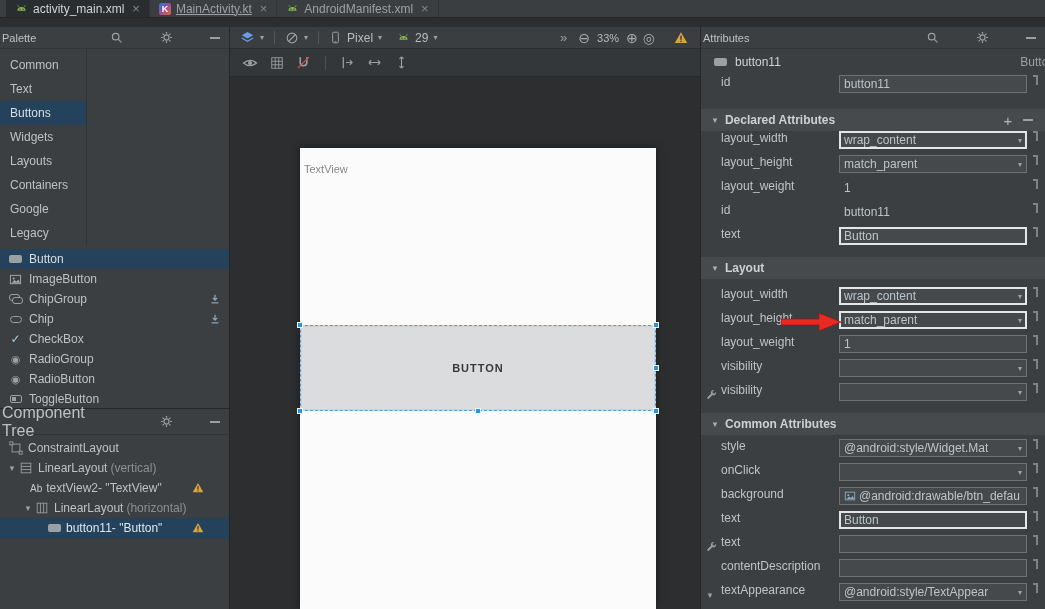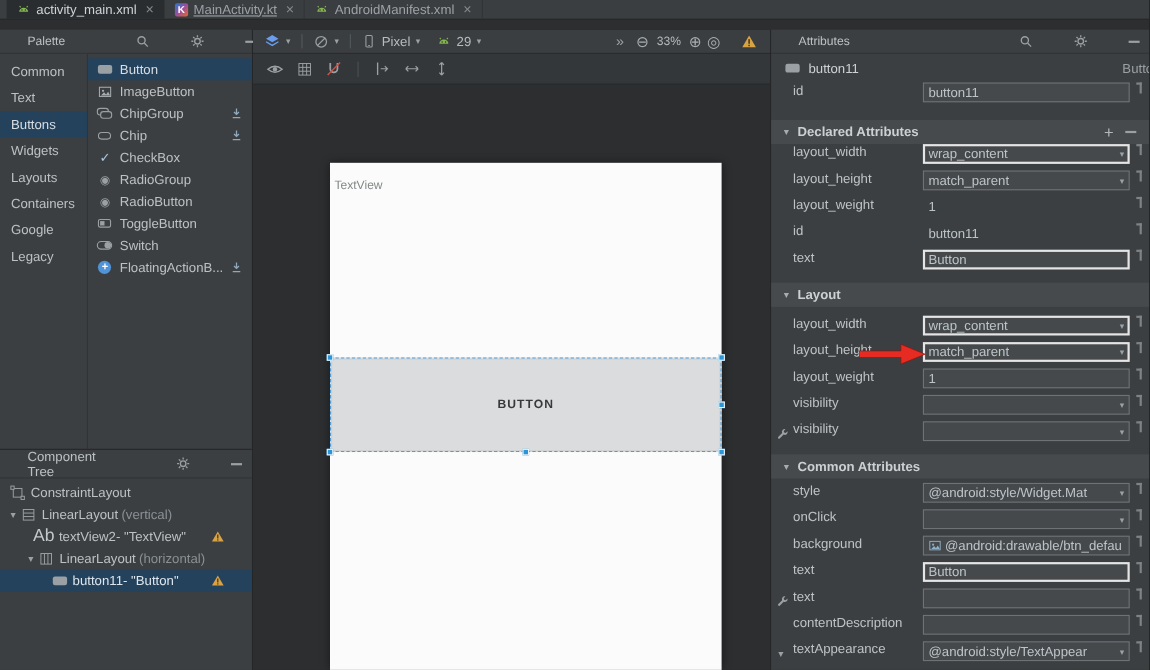--- a/index.html
+++ b/index.html
@@ -13,30 +13,30 @@
   .tab{display:flex;align-items:center;gap:5px;padding:0 9px;font-size:12px;color:#9ba1a6;
        border-right:1px solid #323537;cursor:default;}
   .tab.sel{background:#2a2d2f;color:#ced3d7;}
   .tab .close{color:#84898e;font-size:13px;line-height:1;margin-left:3px;}
   .tab .ul{text-decoration:underline;}
   .kicon{width:12px;height:12px;border-radius:2px;flex:none;display:flex;align-items:center;justify-content:center;
          background:linear-gradient(135deg,#1d80d2 0%,#9a4d9e 48%,#e8692c 100%);
          color:#fff;font-size:9px;font-weight:bold;}
 
   
-  .phead{height:22px;display:flex;align-items:center;padding:0 9px 0 25px;font-size:11px;
+  .phead{height:22px;display:flex;align-items:center;padding:0 9px 0 2px;font-size:11px;
          color:#bdc1c4;border-bottom:1px solid #313436;gap:27px;}
   .phead .sp{flex:1;}
   .icon-btn{display:flex;align-items:center;justify-content:center;margin-left:10px;color:#9aa0a3;}
   .minusbar{width:10px;height:0;border-top:2px solid #9aa0a3;}
 
   
   .left{position:absolute;left:0;top:27px;width:230px;bottom:0;background:#3c3f41;
         border-right:1px solid #242627;}
-  .pal-body{position:absolute;left:0;right:0;top:22px;bottom:201px;display:flex;overflow:hidden;}
+  .pal-body{position:absolute;left:0;right:0;top:22px;bottom:201px;display:flex;overflow:hidden;flex-direction:column;}
   .cats{width:87px;border-right:1px solid #313436;padding-top:4px;}
   .cat{height:24px;display:flex;align-items:center;padding-left:10px;color:#bdc1c4;}
   .cat.sel{background:#24425c;color:#d8dee3;}
   .comps{flex:1;padding-top:4px;}
   .comp{height:20px;display:flex;align-items:center;gap:6px;padding:0 8px;color:#bdc1c4;}
   .comp.sel{background:#24425c;color:#d8dee3;}
   .comp .dl{margin-left:auto;color:#8fa8bd;display:flex;}
   .pic{width:15px;height:14px;display:flex;align-items:center;justify-content:center;flex:none;color:#a6adb1;}
   .btn-rect{width:13px;height:8px;background:#9aa0a3;border-radius:2px;}
   .i-chipgroup{position:relative;width:14px;height:10px;}
@@ -47,27 +47,27 @@
   .rad{color:#9aa0a3;font-size:11px;}
   .i-toggle{width:12px;height:8px;border:1px solid #9aa0a3;border-radius:2px;position:relative;}
   .i-toggle::after{content:"";position:absolute;left:1px;top:1px;bottom:1px;width:4px;background:#9aa0a3;}
   .i-switch{width:14px;height:8px;border:1px solid #9aa0a3;border-radius:4px;position:relative;}
   .i-switch::after{content:"";position:absolute;right:0;top:0;width:6px;height:6px;border-radius:50%;background:#9aa0a3;}
   .i-fab{width:12px;height:12px;border-radius:50%;background:#4f93d8;color:#fff;font-size:10px;
          line-height:12px;text-align:center;font-weight:bold;}
 
   
   .treep{position:absolute;left:0;right:0;bottom:0;height:201px;border-top:1px solid #242627;background:#3c3f41;}
-  .treep .phead{height:26px;font-size:12px;}
+  .treep .phead{height:26px;font-size:16px;}
   .tree{padding-top:3px;}
   .trow{height:20px;display:flex;align-items:center;color:#bdc1c4;padding-right:25px;}
   .trow.sel{background:#24425c;color:#dde6ee;}
   .texp{width:12px;font-size:8px;color:#9aa0a3;text-align:center;flex:none;}
   .ticon{width:16px;height:14px;display:flex;align-items:center;justify-content:center;flex:none;margin-right:4px;}
-  .abicon{font-size:16px;color:#c3c8cb;margin-right:4px;flex:none;}
+  .abicon{font-size:10px;color:#c3c8cb;margin-right:4px;flex:none;}
   .suffix{color:#8a9094;margin-left:3px;}
   .warn-right{margin-left:auto;display:flex;}
 
   
   .center{position:absolute;left:230px;top:27px;width:470px;bottom:0;background:#2c2e30;overflow:hidden;}
   .dtb1{height:22px;background:#3b3e40;border-bottom:1px solid #292b2d;display:flex;align-items:center;
         padding:0 12px 0 10px;gap:5px;color:#b6bbbe;}
   .dtb1 .sep{width:1px;height:13px;background:#54585b;margin:0 5px;}
   .caret{font-size:8px;color:#9aa0a3;}
   .dtb1 .sp{flex:1;}

